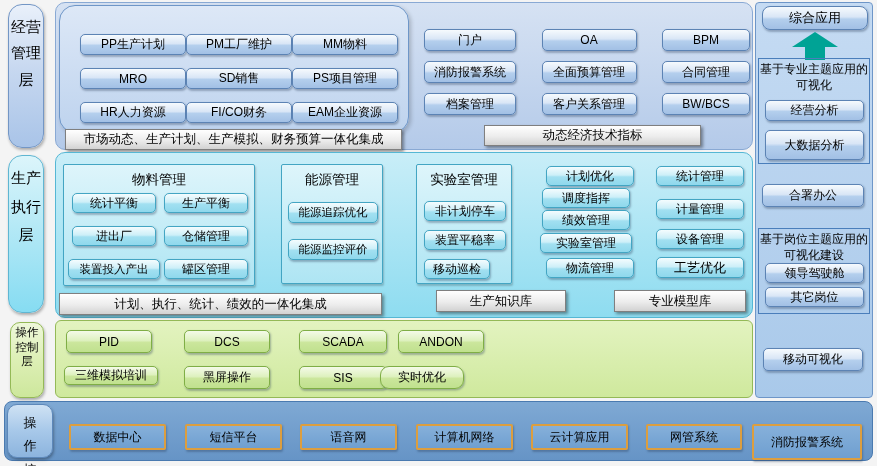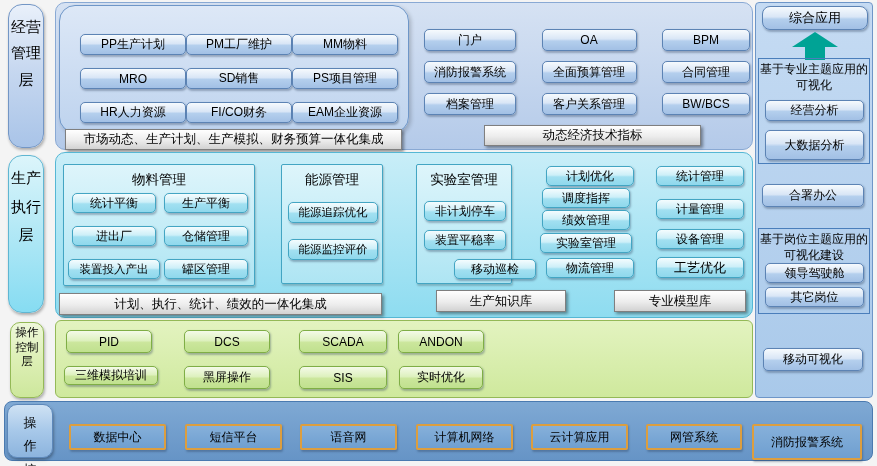--- a/index.html
+++ b/index.html
@@ -113,21 +113,21 @@
     <div class="group" style="left:225px; top:11px; width:102px; height:120px;">
       <div class="gtitle">能源管理</div>
       <div class="btn cyan" style="left:6px; top:37px; width:90px; height:21px; font-size:11.5px;">能源追踪优化</div>
       <div class="btn cyan" style="left:6px; top:74px; width:90px; height:21px; font-size:11.5px;">能源监控评价</div>
     </div>
 
     <div class="group" style="left:360px; top:11px; width:96px; height:120px;">
       <div class="gtitle">实验室管理</div>
       <div class="btn cyan" style="left:7px; top:36px; width:82px; height:20px;">非计划停车</div>
       <div class="btn cyan" style="left:7px; top:65px; width:82px; height:20px;">装置平稳率</div>
-      <div class="btn cyan" style="left:7px; top:94px; width:82px; height:20px;margin-left:30px;">移动巡检</div>
+      <div class="btn cyan" style="left:7px; top:94px; width:66px; height:20px;">移动巡检</div>
     </div>
 
     <div class="btn cyan" style="left:490px; top:13px;  width:88px; height:20px;">计划优化</div>
     <div class="btn cyan" style="left:486px; top:35px;  width:88px; height:20px;">调度指挥</div>
     <div class="btn cyan" style="left:486px; top:57px;  width:88px; height:20px;">绩效管理</div>
     <div class="btn cyan" style="left:484px; top:80px;  width:92px; height:20px;">实验室管理</div>
     <div class="btn cyan" style="left:490px; top:105px; width:88px; height:20px;">物流管理</div>
 
     <div class="btn cyan" style="left:600px; top:13px;  width:88px; height:20px;">统计管理</div>
     <div class="btn cyan" style="left:600px; top:46px;  width:88px; height:20px;">计量管理</div>
@@ -142,21 +142,21 @@
   <div class="vlabel l3" style="left:10px; top:322px; width:34px; height:76px;">操作控制层</div>
 
   <div class="layer l3" style="left:55px; top:320px; width:698px; height:78px; border-radius:6px;">
     <div class="btn green" style="left:10px;  top:9px; width:86px; height:23px;">PID</div>
     <div class="btn green" style="left:128px; top:9px; width:86px; height:23px;">DCS</div>
     <div class="btn green" style="left:243px; top:9px; width:88px; height:23px;">SCADA</div>
     <div class="btn green" style="left:342px; top:9px; width:86px; height:23px;">ANDON</div>
     <div class="btn green" style="left:8px;   top:45px; width:94px; height:19px;">三维模拟培训</div>
     <div class="btn green" style="left:128px; top:45px; width:86px; height:23px;">黑屏操作</div>
     <div class="btn green" style="left:243px; top:45px; width:88px; height:23px;">SIS</div>
-    <div class="btn green" style="left:343px; top:45px; width:84px; height:23px;">实时优化</div>
+    <div class="btn green" style="left:324px; top:45px; width:84px; height:23px;border-radius:9px;">实时优化</div>
   </div>
 
   <div class="layer l4" style="left:4px; top:401px; width:869px; height:60px; border-radius:8px;">
     <div class="vlabel l4" style="left:2px; top:2px; width:46px; height:54px; word-break:break-all; padding:6px 10px 0;">操作控制</div>
     <div class="btn steel" style="left:64px;  top:22px; width:97px;  height:26px;">数据中心</div>
     <div class="btn steel" style="left:180px; top:22px; width:97px;  height:26px;">短信平台</div>
     <div class="btn steel" style="left:295px; top:22px; width:97px;  height:26px;">语音网</div>
     <div class="btn steel" style="left:411px; top:22px; width:97px;  height:26px;">计算机网络</div>
     <div class="btn steel" style="left:526px; top:22px; width:97px;  height:26px;">云计算应用</div>
     <div class="btn steel" style="left:641px; top:22px; width:96px;  height:26px;">网管系统</div>

